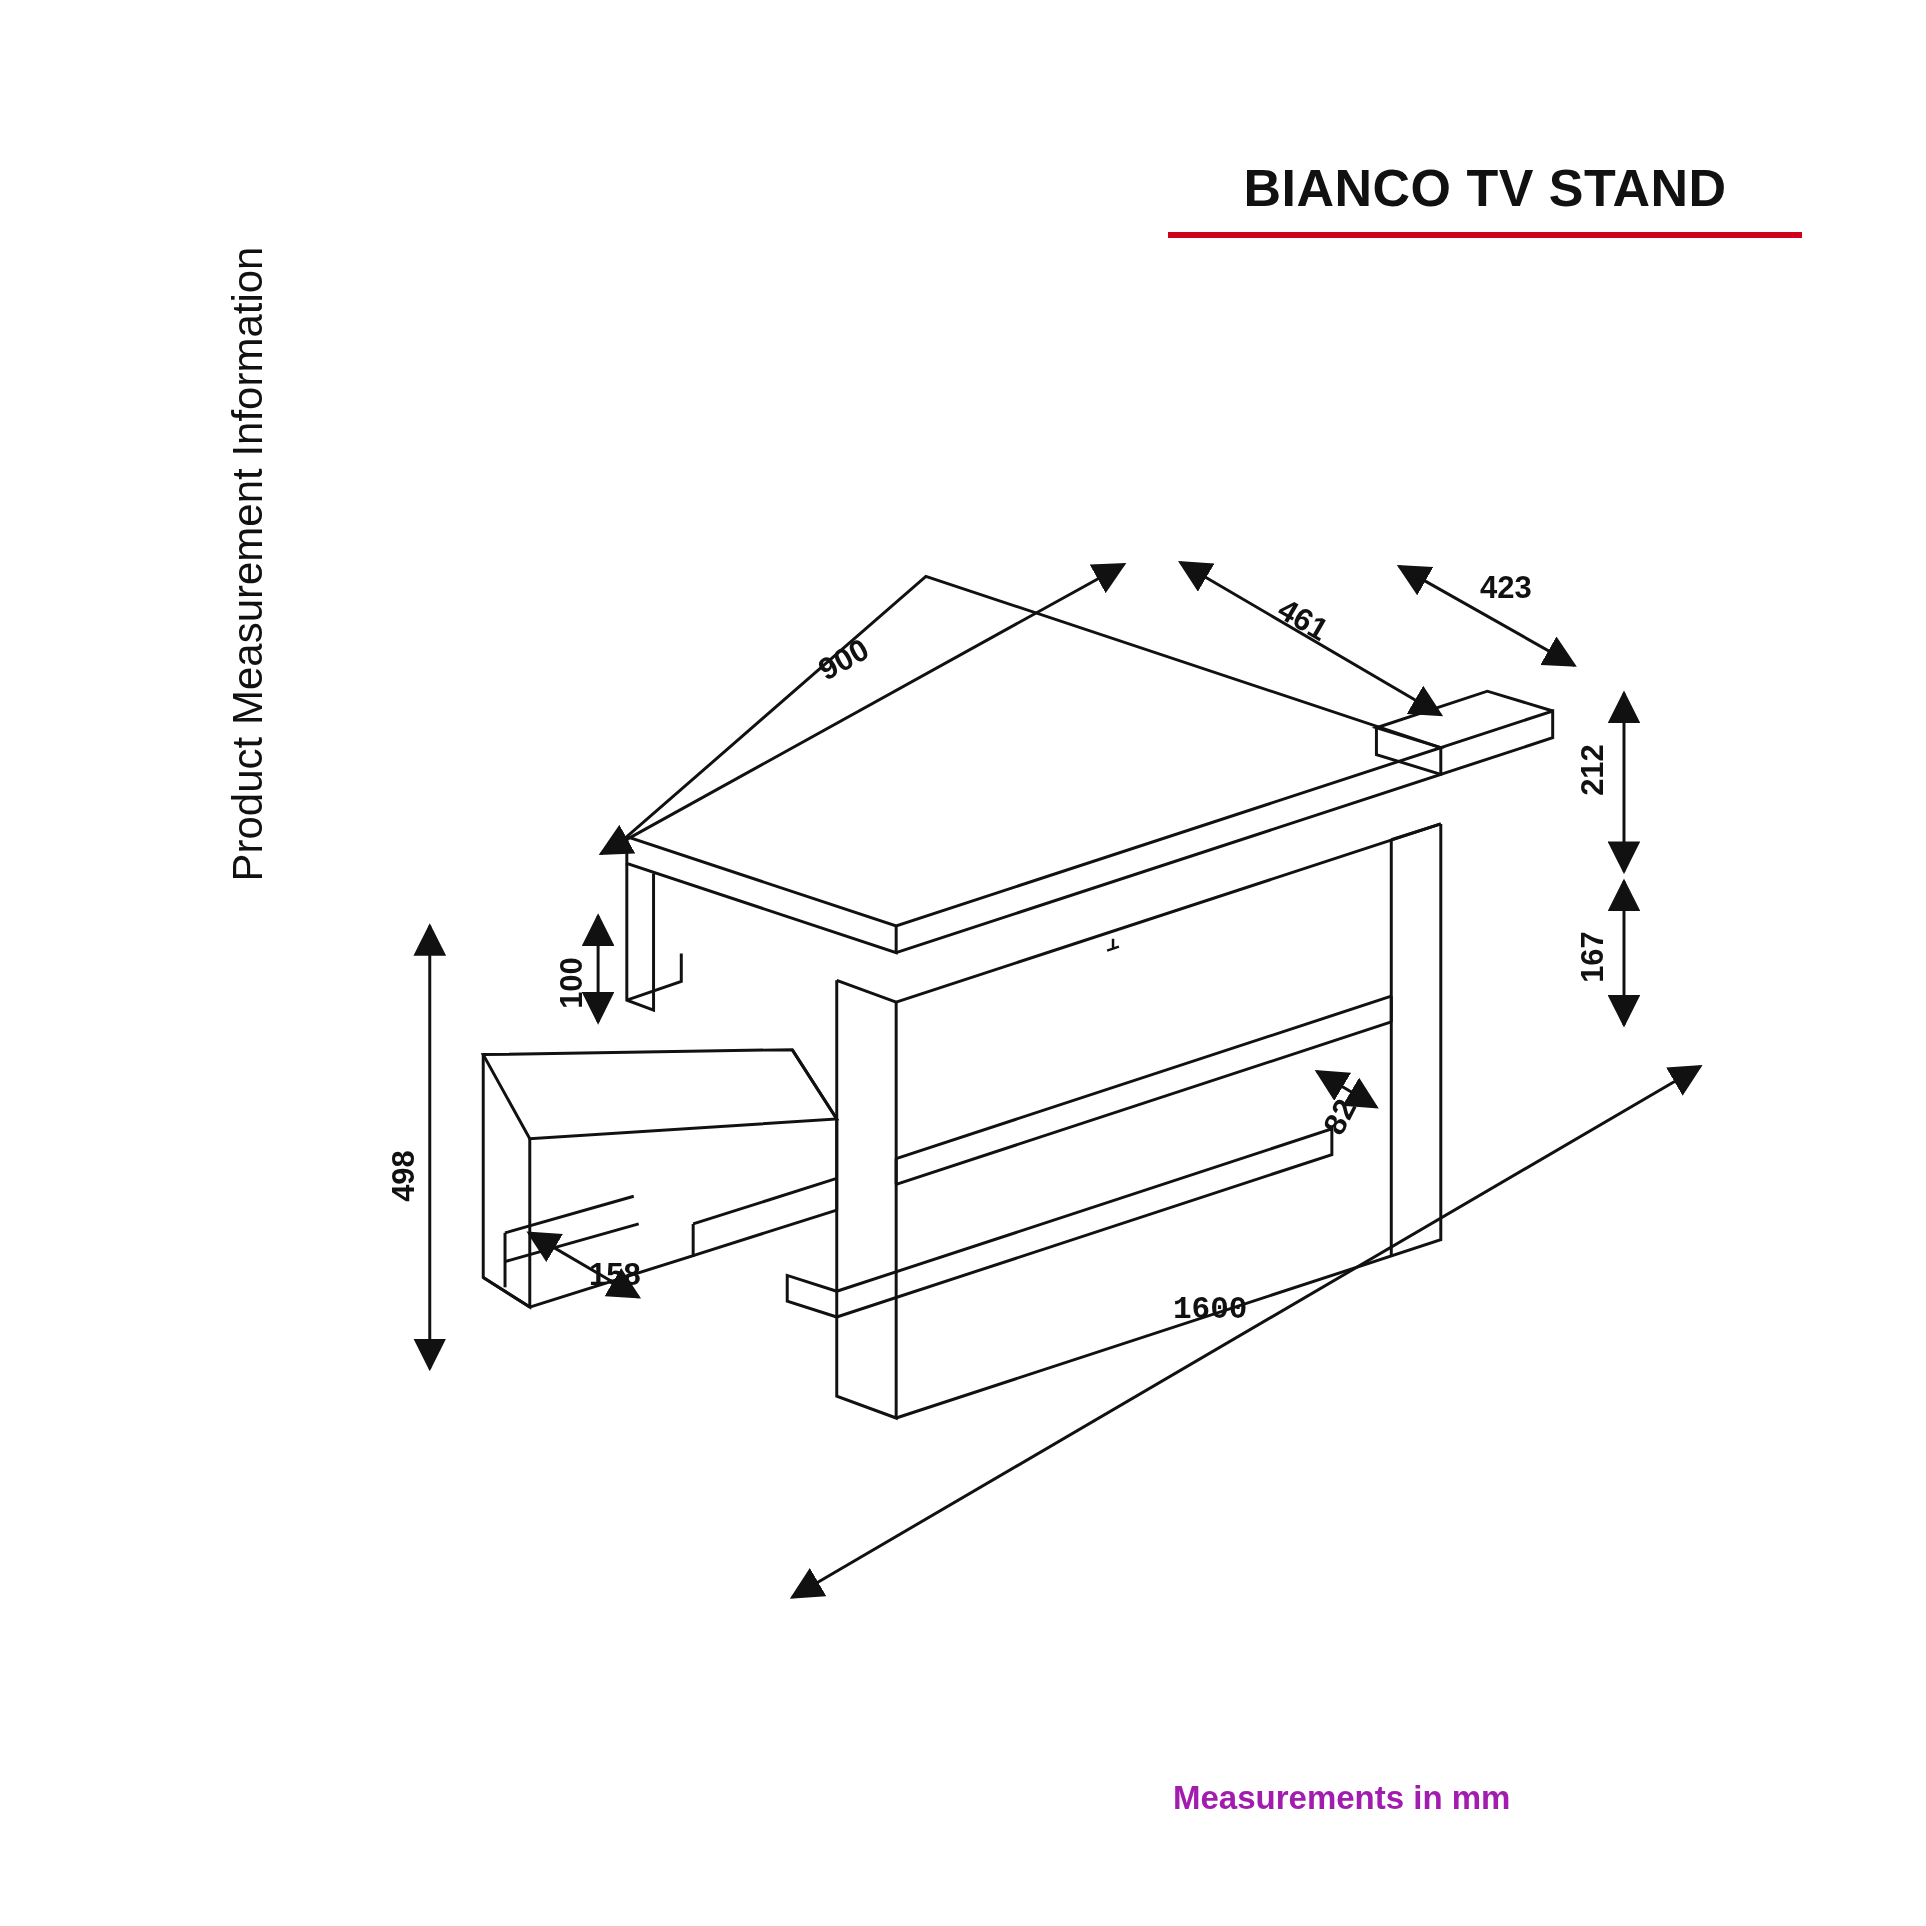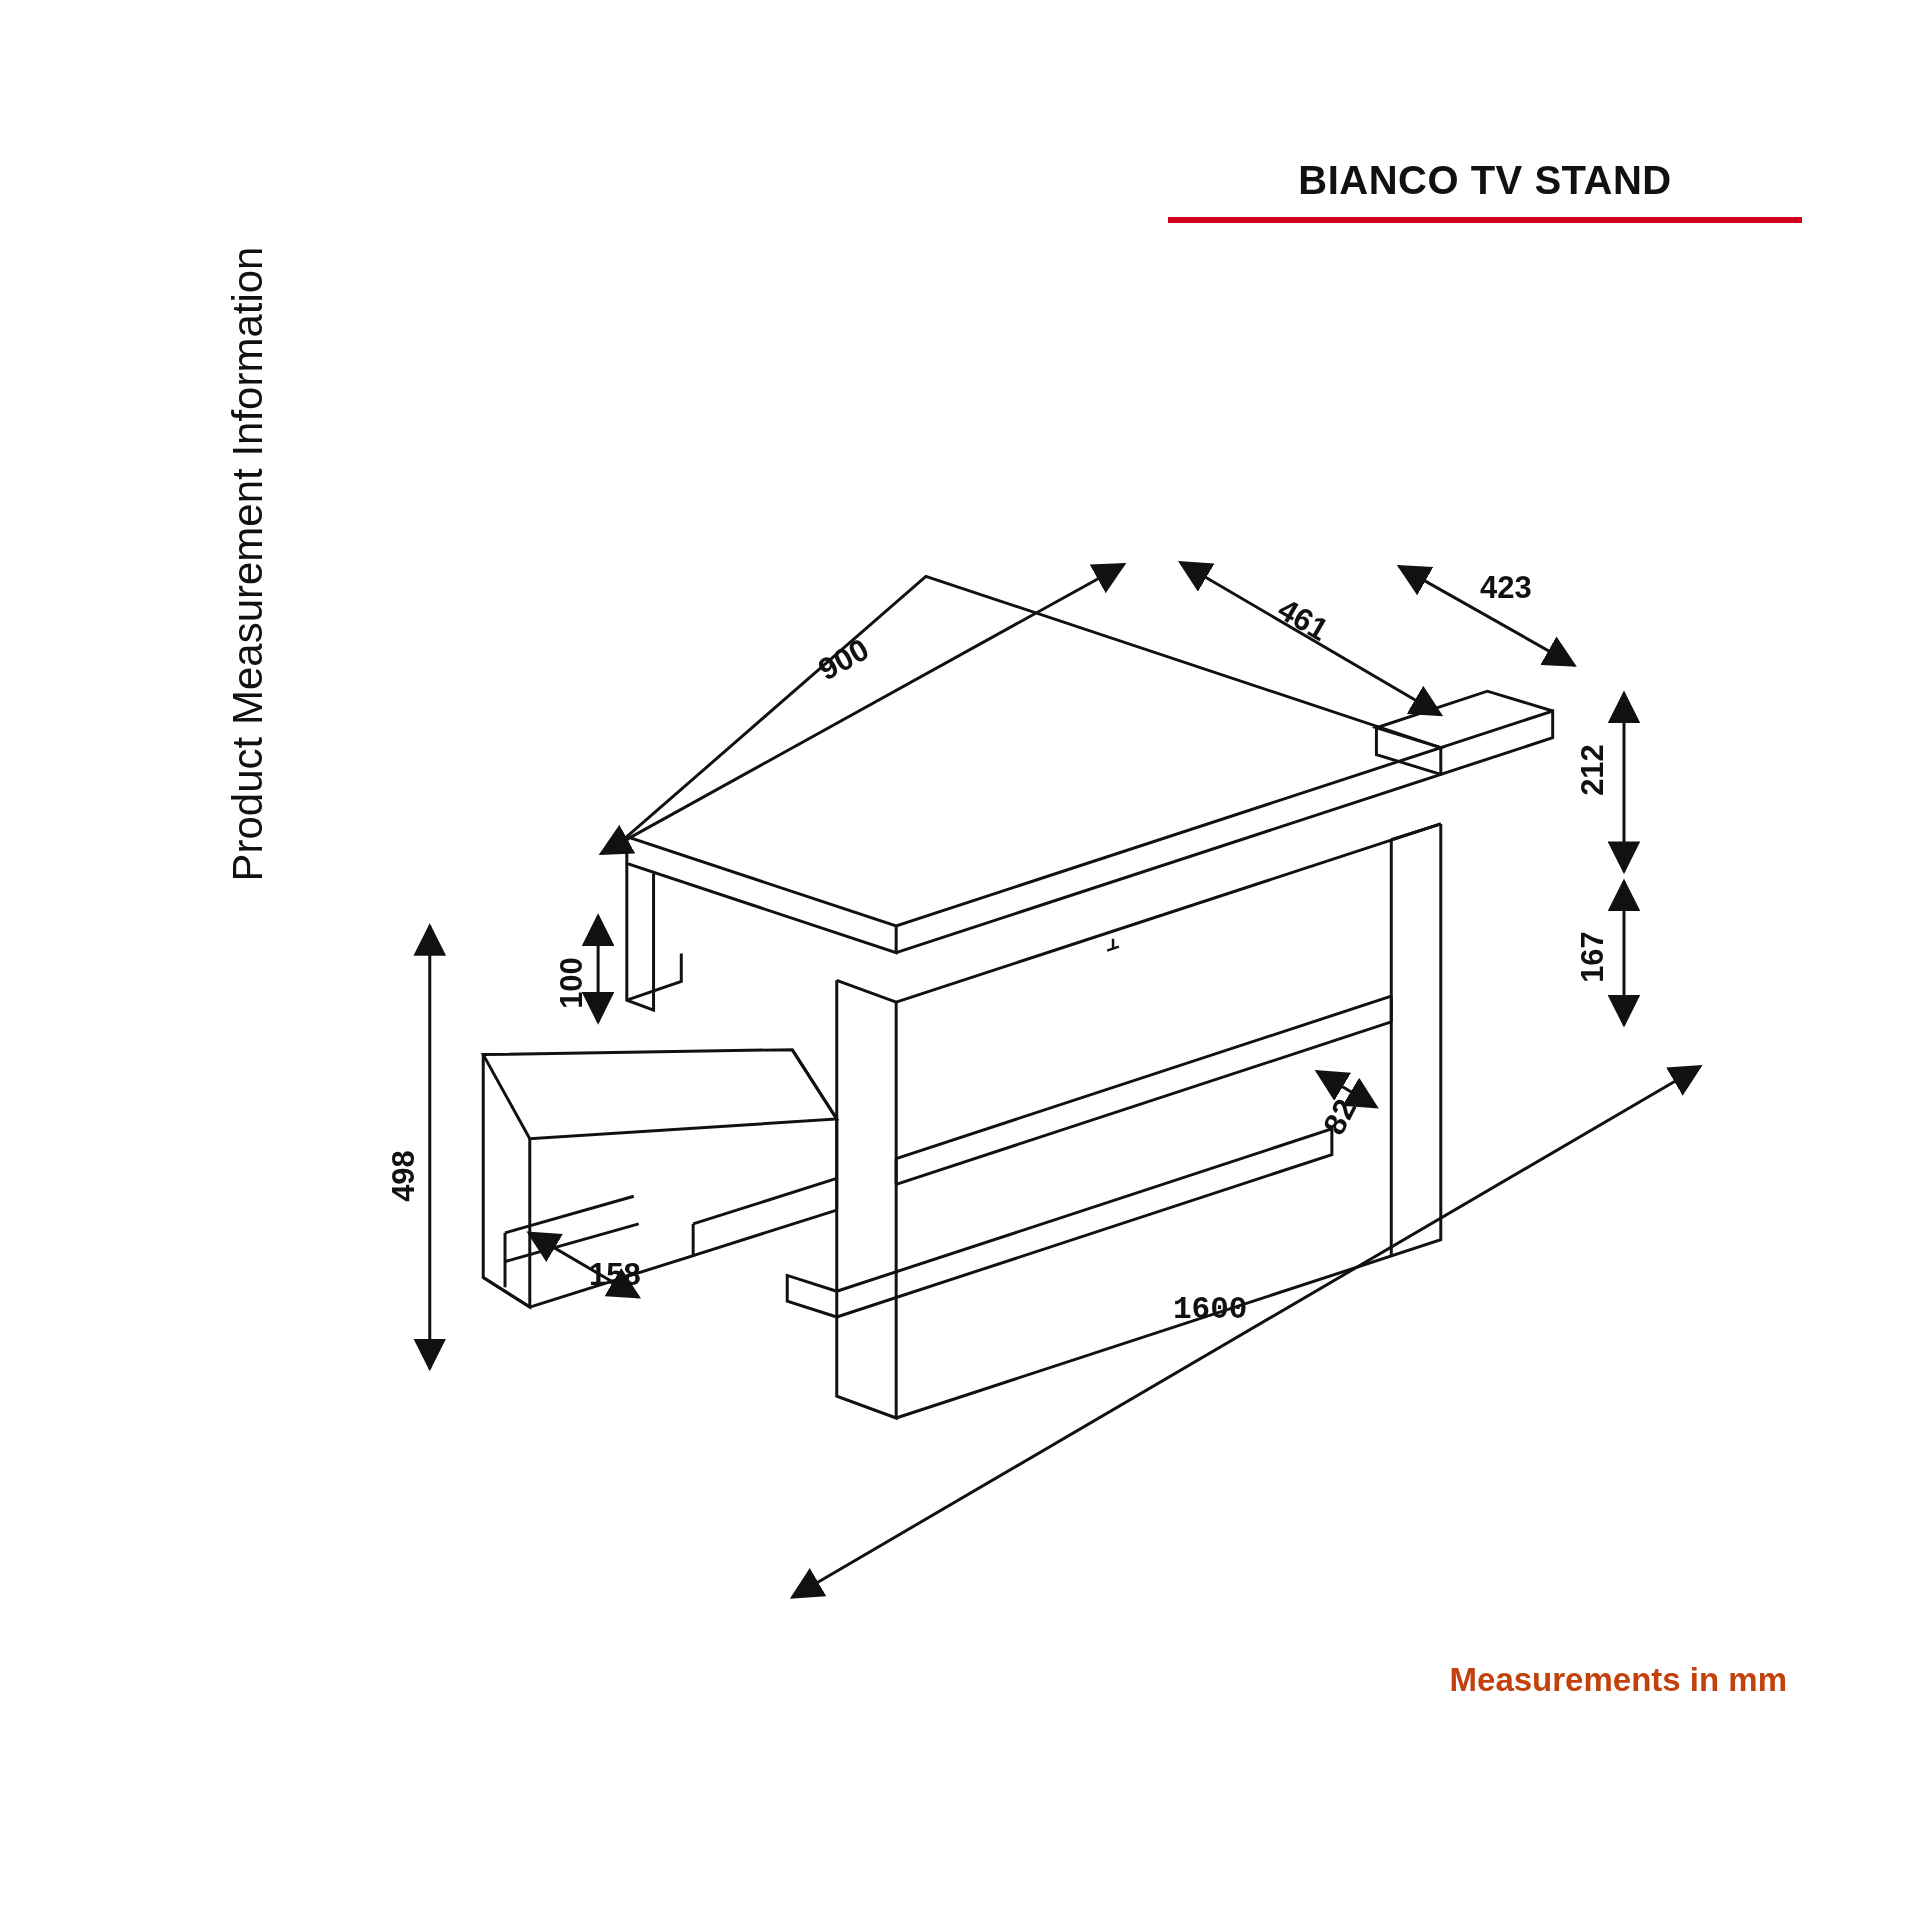--- a/index.html
+++ b/index.html
@@ -21,21 +21,21 @@
   }
   
   #title-block {
     position: absolute;
     left: 1168px;
     top: 158px;
     width: 634px;
     text-align: center;
   }
   #title-text {
-    font-size: 40px;
+    font-size: 52px;
     font-weight: bold;
     letter-spacing: 0.5px;
     color: #111111;
     white-space: nowrap;
   }
   #title-rule {
     margin-top: 14px;
     height: 6px;
     background: #d0021b;
     width: 100%;
@@ -50,26 +50,26 @@
     transform-origin: 50% 50%;
     text-align: center;
     font-size: 42px;
     color: #111111;
     white-space: nowrap;
   }
   
   #footer-note {
     position: absolute;
     left: 1173px;
-    top: 1661px;
+    top: 1779px;
     width: 614px;
-    text-align: right;
+    text-align: left;
     font-size: 33px;
     font-weight: bold;
-    color: #c2410c;
+    color: #a21caf;
     white-space: nowrap;
   }
   
   #drawing {
     position: absolute;
     left: 0;
     top: 0;
     width: 1927px;
     height: 1927px;
   }

